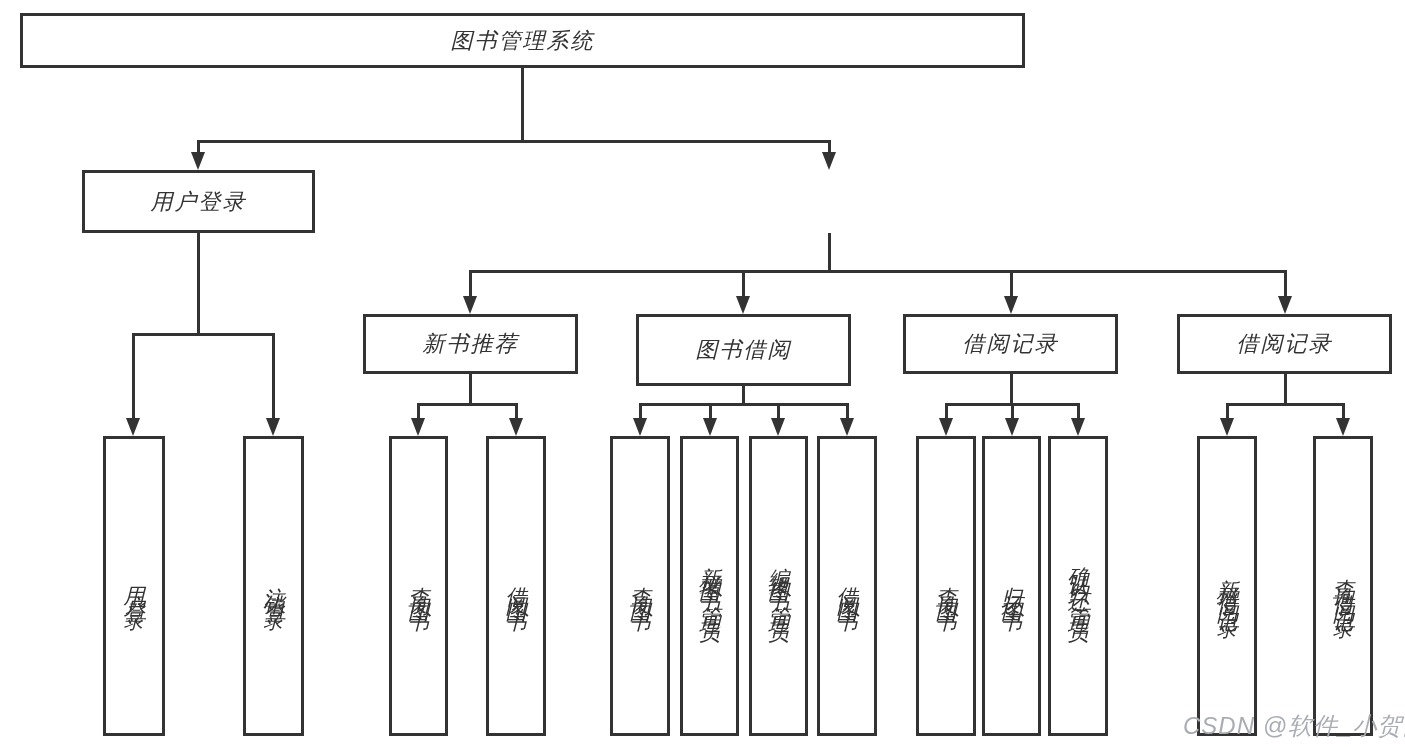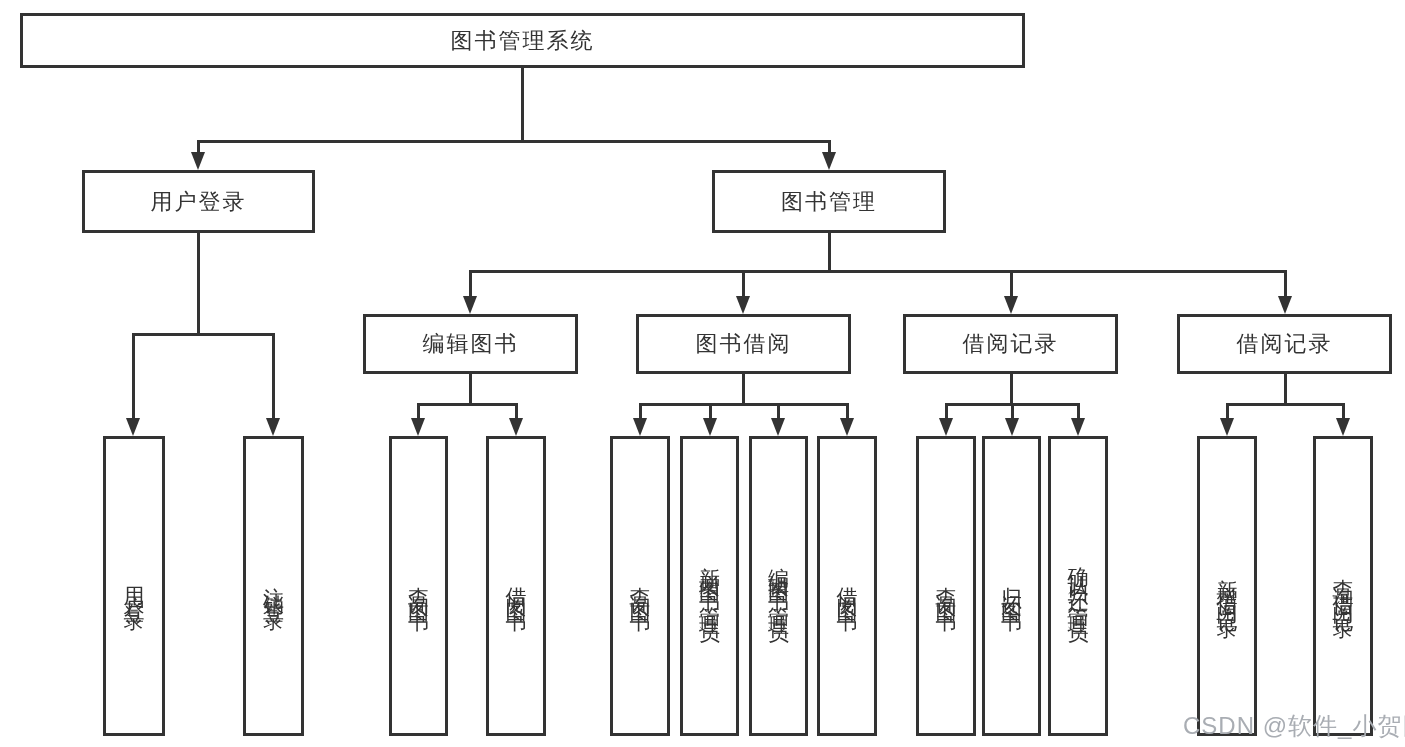--- a/index.html
+++ b/index.html
@@ -1,18 +1,18 @@
 <!DOCTYPE html>
 <html><head>
 <meta charset="utf-8">
 <style>
   html,body{margin:0;padding:0;background:#fff;}
   .canvas{
     position:relative;width:1405px;height:747px;background:#ffffff;overflow:hidden;
-    font-family:"Liberation Sans",sans-serif;color:#333;
+    font-family:"Liberation Sans",sans-serif;color:#333;font-style:italic;
   }
   
   .box{
     position:absolute;box-sizing:border-box;background:#ffffff;
     border:3px solid #333333;display:flex;align-items:center;justify-content:center;
     z-index:2;
   }
   .hbox span{font-size:22px;letter-spacing:2px;color:#333;white-space:nowrap;}
   .vbox span{
     writing-mode:vertical-rl;text-orientation:mixed;
@@ -97,28 +97,25 @@
     <i class="ah" style="left:1336px;top:418px"></i>
   </div>
 
   <div class="box hbox" style="left:20px;top:13px;width:1005px;height:55px">
     <span>图书管理系统</span>
   </div>
 
   <div class="box hbox" style="left:82px;top:170px;width:233px;height:63px">
     <span>用户登录</span>
   </div>
-  <div class="box hbox" style="left:712px;top:170px;width:234px;height:63px">
-    <span>图书管理</span>
-  </div>
 
   <div class="box hbox" style="left:363px;top:314px;width:215px;height:60px">
-    <span>编辑图书</span>
+    <span>新书推荐</span>
   </div>
-  <div class="box hbox" style="left:636px;top:314px;width:215px;height:60px">
+  <div class="box hbox" style="left:636px;top:314px;width:215px;height:72px">
     <span>图书借阅</span>
   </div>
   <div class="box hbox" style="left:903px;top:314px;width:215px;height:60px">
     <span>借阅记录</span>
   </div>
   <div class="box hbox" style="left:1177px;top:314px;width:215px;height:60px">
     <span>借阅记录</span>
   </div>
 
   <div class="box vbox" style="left:103px;top:436px;width:62px;height:300px">

